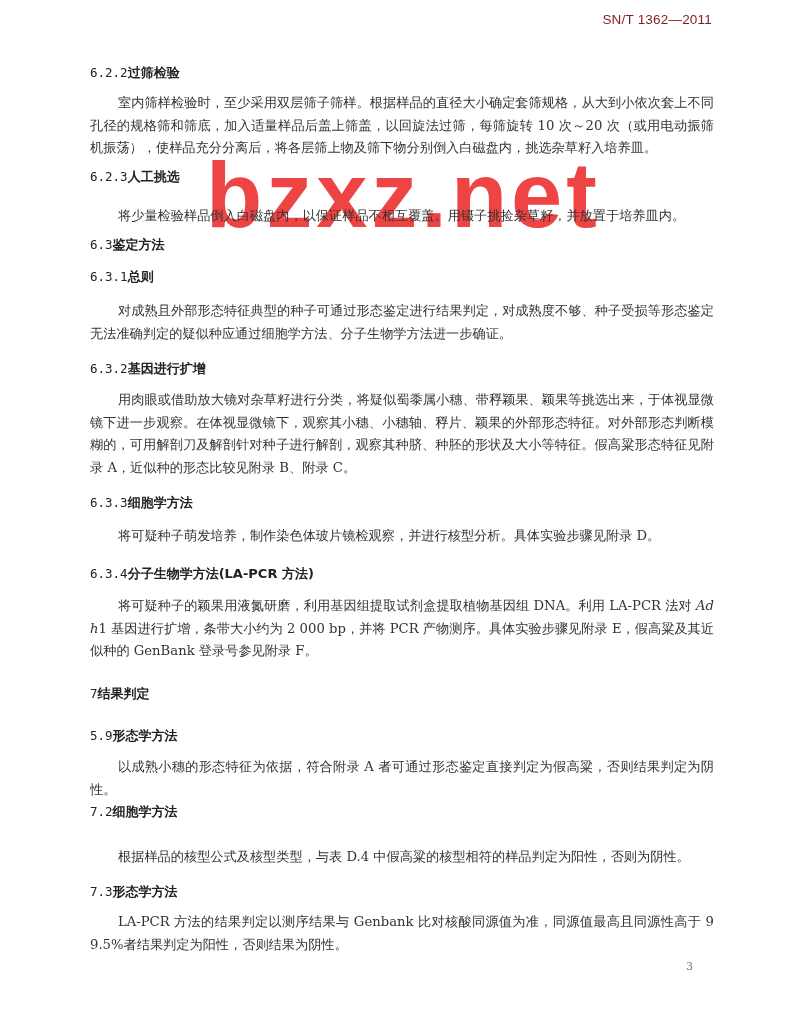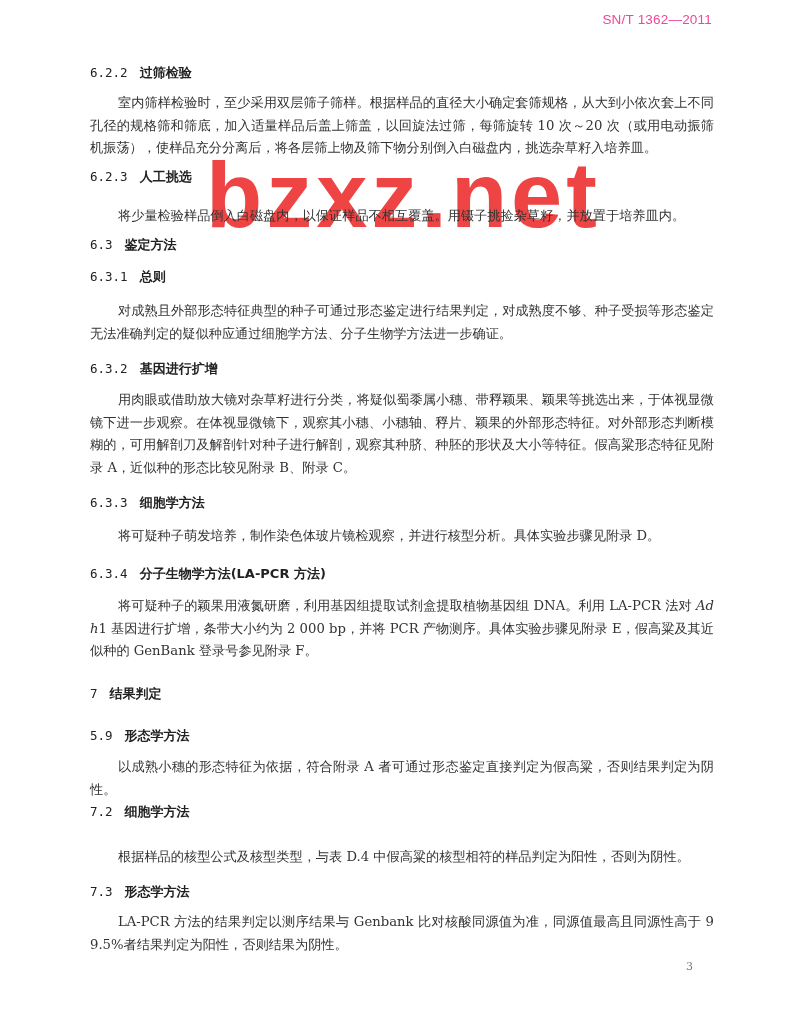--- a/index.html
+++ b/index.html
@@ -4,36 +4,36 @@
   <style>
     html, body { margin: 0; padding: 0; background: #ffffff; }
     body {
       width: 800px; height: 1036px; position: relative; overflow: hidden;
       font-family: "DejaVu Serif", "Liberation Serif", serif;
       color: #2a2a2a;
     }
     .std-code {
       position: absolute; top: 12px; right: 88px;
       font-family: "Liberation Sans", "DejaVu Sans", sans-serif;
-      font-size: 13.5px; color: #ec4899; letter-spacing: 0.2px;
+      font-size: 13.5px; color: #7f1d1d; letter-spacing: 0.2px;
     }
     .watermark {
       position: absolute; left: 206px; top: 150px;
       font-family: "Liberation Sans", "DejaVu Sans", sans-serif;
       font-weight: bold; font-size: 92px; line-height: 90px;
       color: #ef4444; letter-spacing: 4px;
       z-index: 0; user-select: none;
     }
     .content { position: absolute; left: 90px; top: 0; width: 624px; z-index: 1; }
     .h {
       position: absolute; left: 0;
       font-family: "DejaVu Sans", "Liberation Sans", sans-serif;
       font-size: 13px; font-weight: bold; color: #222; white-space: nowrap;
     }
-    .h .num { font-weight: normal; font-family: "DejaVu Sans Mono", "Liberation Mono", monospace; font-size: 12.5px; margin-right: 12px; }
+    .h .num { font-weight: normal; font-family: "DejaVu Sans Mono", "Liberation Mono", monospace; font-size: 12.5px; }
     .p {
       position: absolute; left: 0; width: 624px;
       font-size: 13.2px; line-height: 22.5px; color: #333;
       text-indent: 28px; text-align: justify; word-break: break-all;
     }
     .page-num {
       position: absolute; top: 960px; left: 686px;
       font-size: 11px; color: #777;
     }
     i { font-style: italic; }

